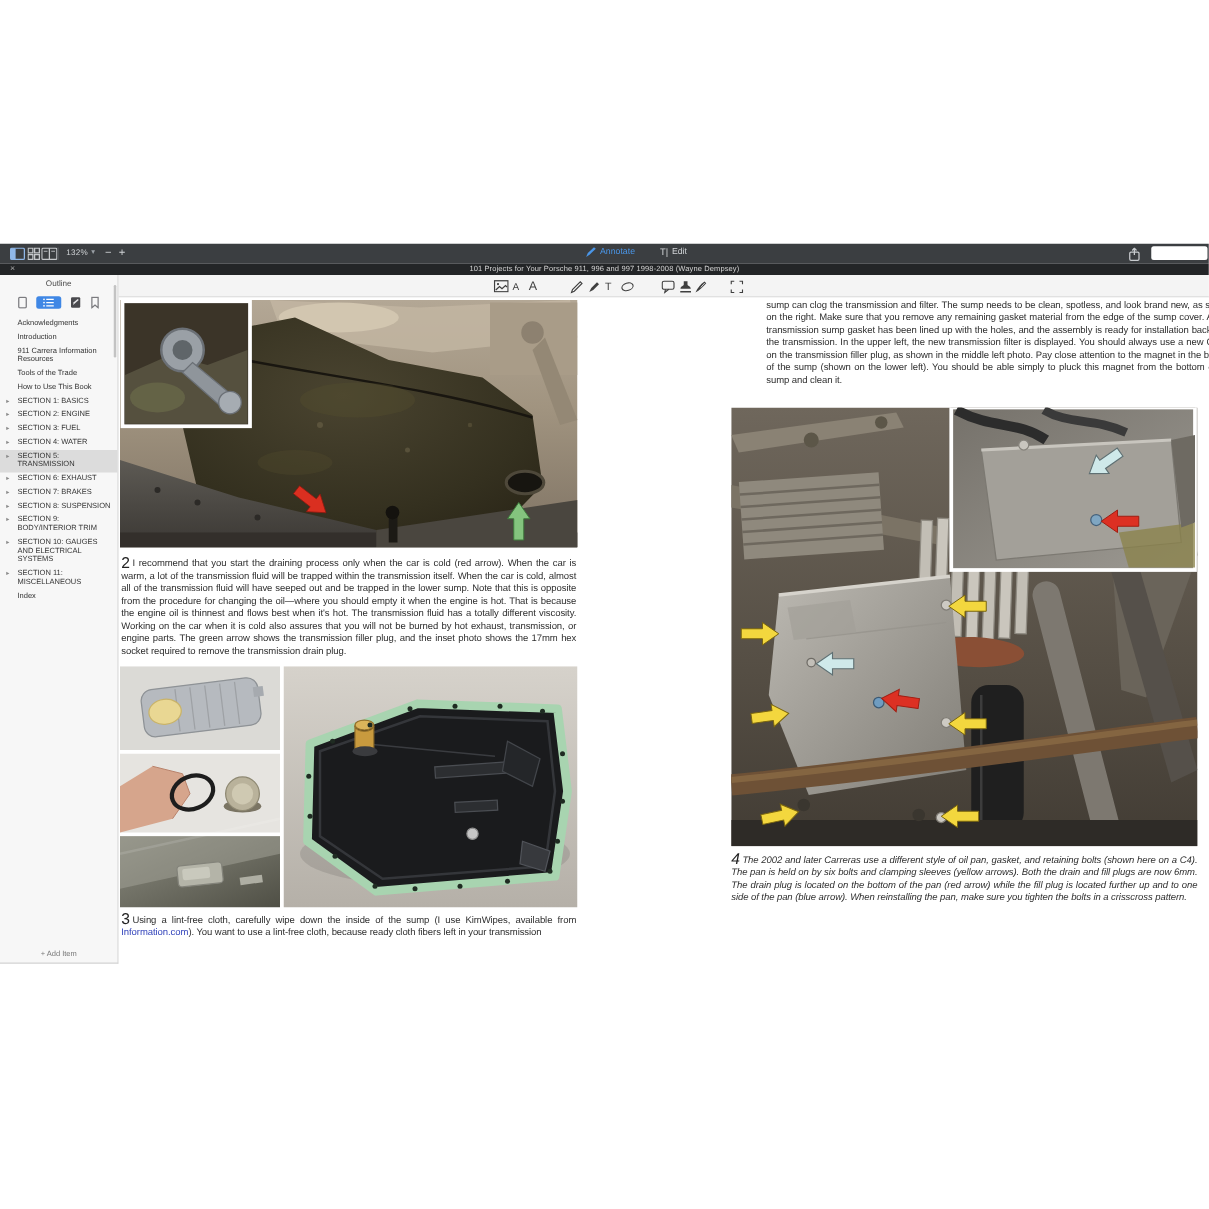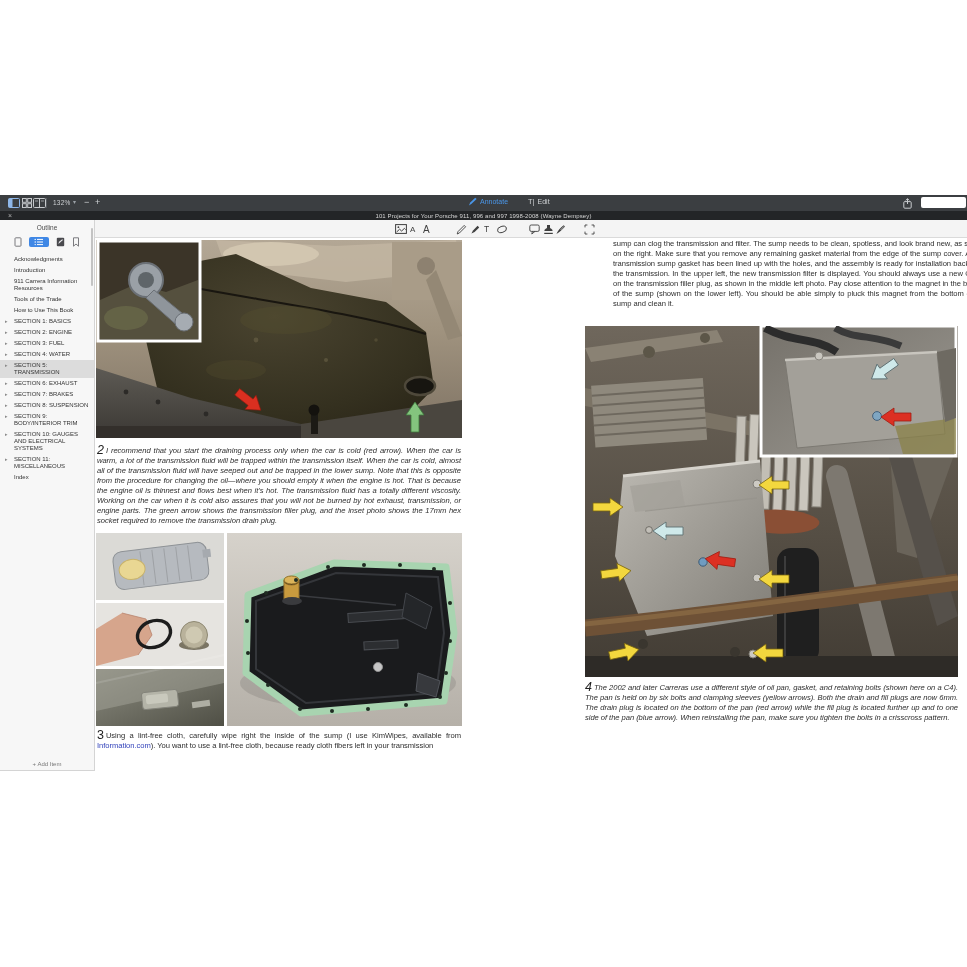--- a/index.html
+++ b/index.html
@@ -290,21 +290,21 @@
             <path d="M4,60 L40,44 70,52 102,40 102,99 4,99 Z" fill="#55503e"></path>
             <ellipse cx="30" cy="78" rx="22" ry="12" fill="#6b6b4a" opacity="0.7"></ellipse>
             <circle cx="50" cy="40" r="17" fill="#9aa0a6" stroke="#6b7076" stroke-width="2"></circle>
             <circle cx="50" cy="40" r="8" fill="#5f6569"></circle>
             <path d="M58,50 L92,78 L84,88 L50,58 Z" fill="#8f959b" stroke="#6b7076"></path>
             <circle cx="88" cy="82" r="9" fill="#a6acb2" stroke="#6b7076"></circle>
           </g>
         </svg>
       </div>
 
-      <div class="pg-text" style="left:2px;top:207px;width:364px;font-style:italic;">
+      <div class="pg-text" style="left:2px;top:207px;width:364px;">
         <span class="stepnum">2</span><span>I recommend that you start the draining process only when the car is cold (red arrow). When the car is warm, a lot of the transmission fluid will be trapped within the transmission itself. When the car is cold, almost all of the transmission fluid will have seeped out and be trapped in the lower sump. Note that this is opposite from the procedure for changing the oil—where you should empty it when the engine is hot. That is because the engine oil is thinnest and flows best when it's hot. The transmission fluid has a totally different viscosity. Working on the car when it is cold also assures that you will not be burned by hot exhaust, transmission, or engine parts. The green arrow shows the transmission filler plug, and the inset photo shows the 17mm hex socket required to remove the transmission drain plug.</span>
       </div>
 
       <div class="ph" style="left:1px;top:295px;">
         <svg width="366" height="193" viewBox="0 0 366 193">
           <defs>
             <linearGradient id="sumpInt" x1="0" y1="0" x2="1" y2="1">
               <stop offset="0" stop-color="#8c8c80"></stop>
                 <stop offset="1" stop-color="#4f4f45"></stop>
             </linearGradient>
@@ -383,21 +383,21 @@
                 <circle cx="204" cy="176" r="2"></circle>
                 <circle cx="172" cy="152" r="2"></circle>
               <circle cx="152" cy="120" r="2"></circle>
                 <circle cx="151" cy="88" r="2"></circle>
             </g>
           </g>
         </svg>
       </div>
 
       <div class="pg-text" style="left:2px;top:492px;width:364px;">
-        <span class="stepnum">3</span><span>Using a lint-free cloth, carefully wipe right the inside of the sump (I use KimWipes, available from </span><span class="plink">Information.com</span><span>). You want to use a lint-free cloth, because ready cloth fibers left in your transmission</span>
+        <span class="stepnum">3</span><span>Using a lint-free cloth, carefully wipe down the inside of the sump (I use KimWipes, available from </span><span class="plink">Information.com</span><span>). You want to use a lint-free cloth, because ready cloth fibers left in your transmission</span>
       </div>
 
       <div class="pg-text" style="left:490px;top:1px;width:373px;margin-left:28px;">
         <span>sump can clog the transmission and filter. The sump needs to be clean, spotless, and look brand new, as shown on the right. Make sure that you remove any remaining gasket material from the edge of the sump cover. A new transmission sump gasket has been lined up with the holes, and the assembly is ready for installation back onto the transmission. In the upper left, the new transmission filter is displayed. You should always use a new O-ring on the transmission filler plug, as shown in the middle left photo. Pay close attention to the magnet in the bottom of the sump (shown on the lower left). You should be able simply to pluck this magnet from the bottom of the sump and clean it.</span>
       </div>
 
       <div class="ph" style="left:490px;top:88px;">
         <svg width="373" height="351" viewBox="0 0 373 351">
           <defs>
             <linearGradient id="ubg" x1="0" y1="0" x2="0" y2="1">

